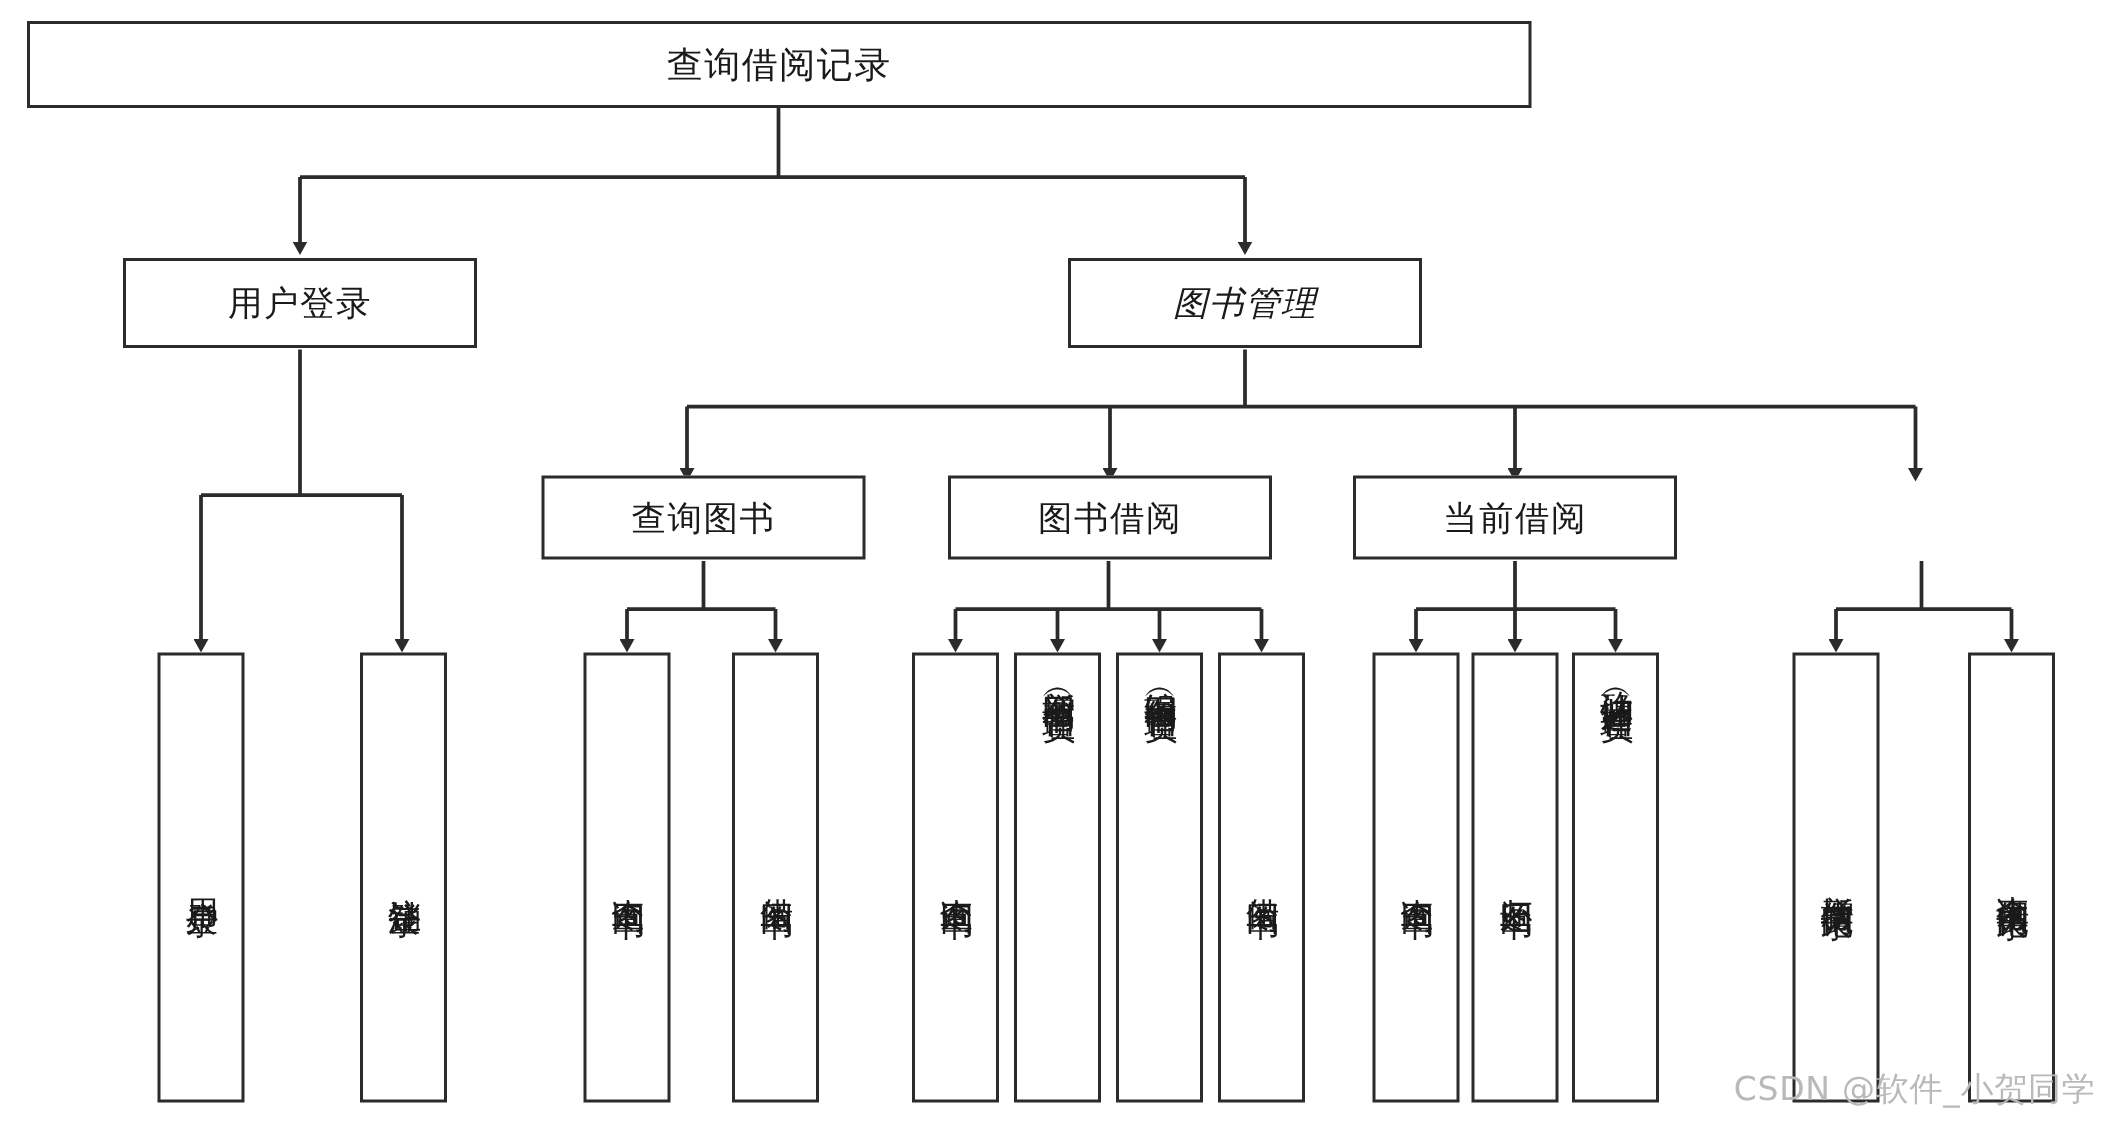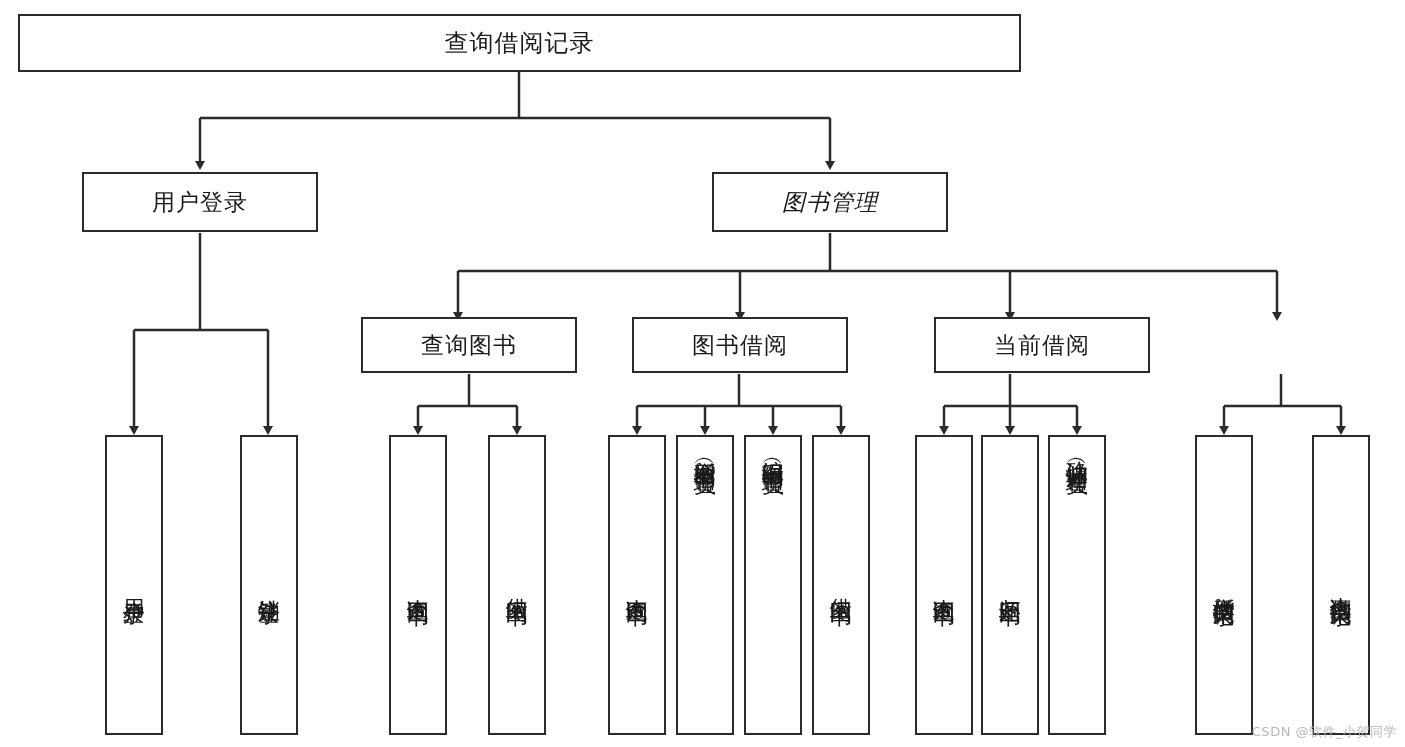--- a/index.html
+++ b/index.html
@@ -62,21 +62,21 @@
     margin-bottom: auto;
   }
   .node-v.center {
     align-items: center;
     padding-top: 0;
   }
   .watermark {
     position: absolute;
     right: 8px;
     bottom: 6px;
-    font-size: 13px;
+    font-size: 22px;
     color: #b9b9b9;
     letter-spacing: 0.5px;
     z-index: 3;
     white-space: nowrap;
   }
 </style>
 </head>
 <body>
 
 <div id="canvas">
@@ -141,21 +141,21 @@
   <div class="node node-h" style="left:712px; top:172px; width:236px; height:60px;font-style:italic;">
     <span>图书管理</span>
   </div>
 
   <div class="node node-h" style="left:361px; top:317px; width:216px; height:56px;">
     <span>查询图书</span>
   </div>
   <div class="node node-h" style="left:632px; top:317px; width:216px; height:56px;">
     <span>图书借阅</span>
   </div>
-  <div class="node node-h" style="left:934px; top:317px; width:216px; height:56px;font-family:Liberation Mono, monospace;">
+  <div class="node node-h" style="left:902px; top:317px; width:216px; height:56px;font-family:Liberation Mono, monospace;">
     <span>当前借阅</span>
   </div>
 
   <div class="node node-v center" style="left:105px; top:435px; width:58px; height:300px;">
     <span class="vtext">用户登录</span>
   </div>
   <div class="node node-v center" style="left:240px; top:435px; width:58px; height:300px;">
     <span class="vtext">注销登录</span>
   </div>
 

